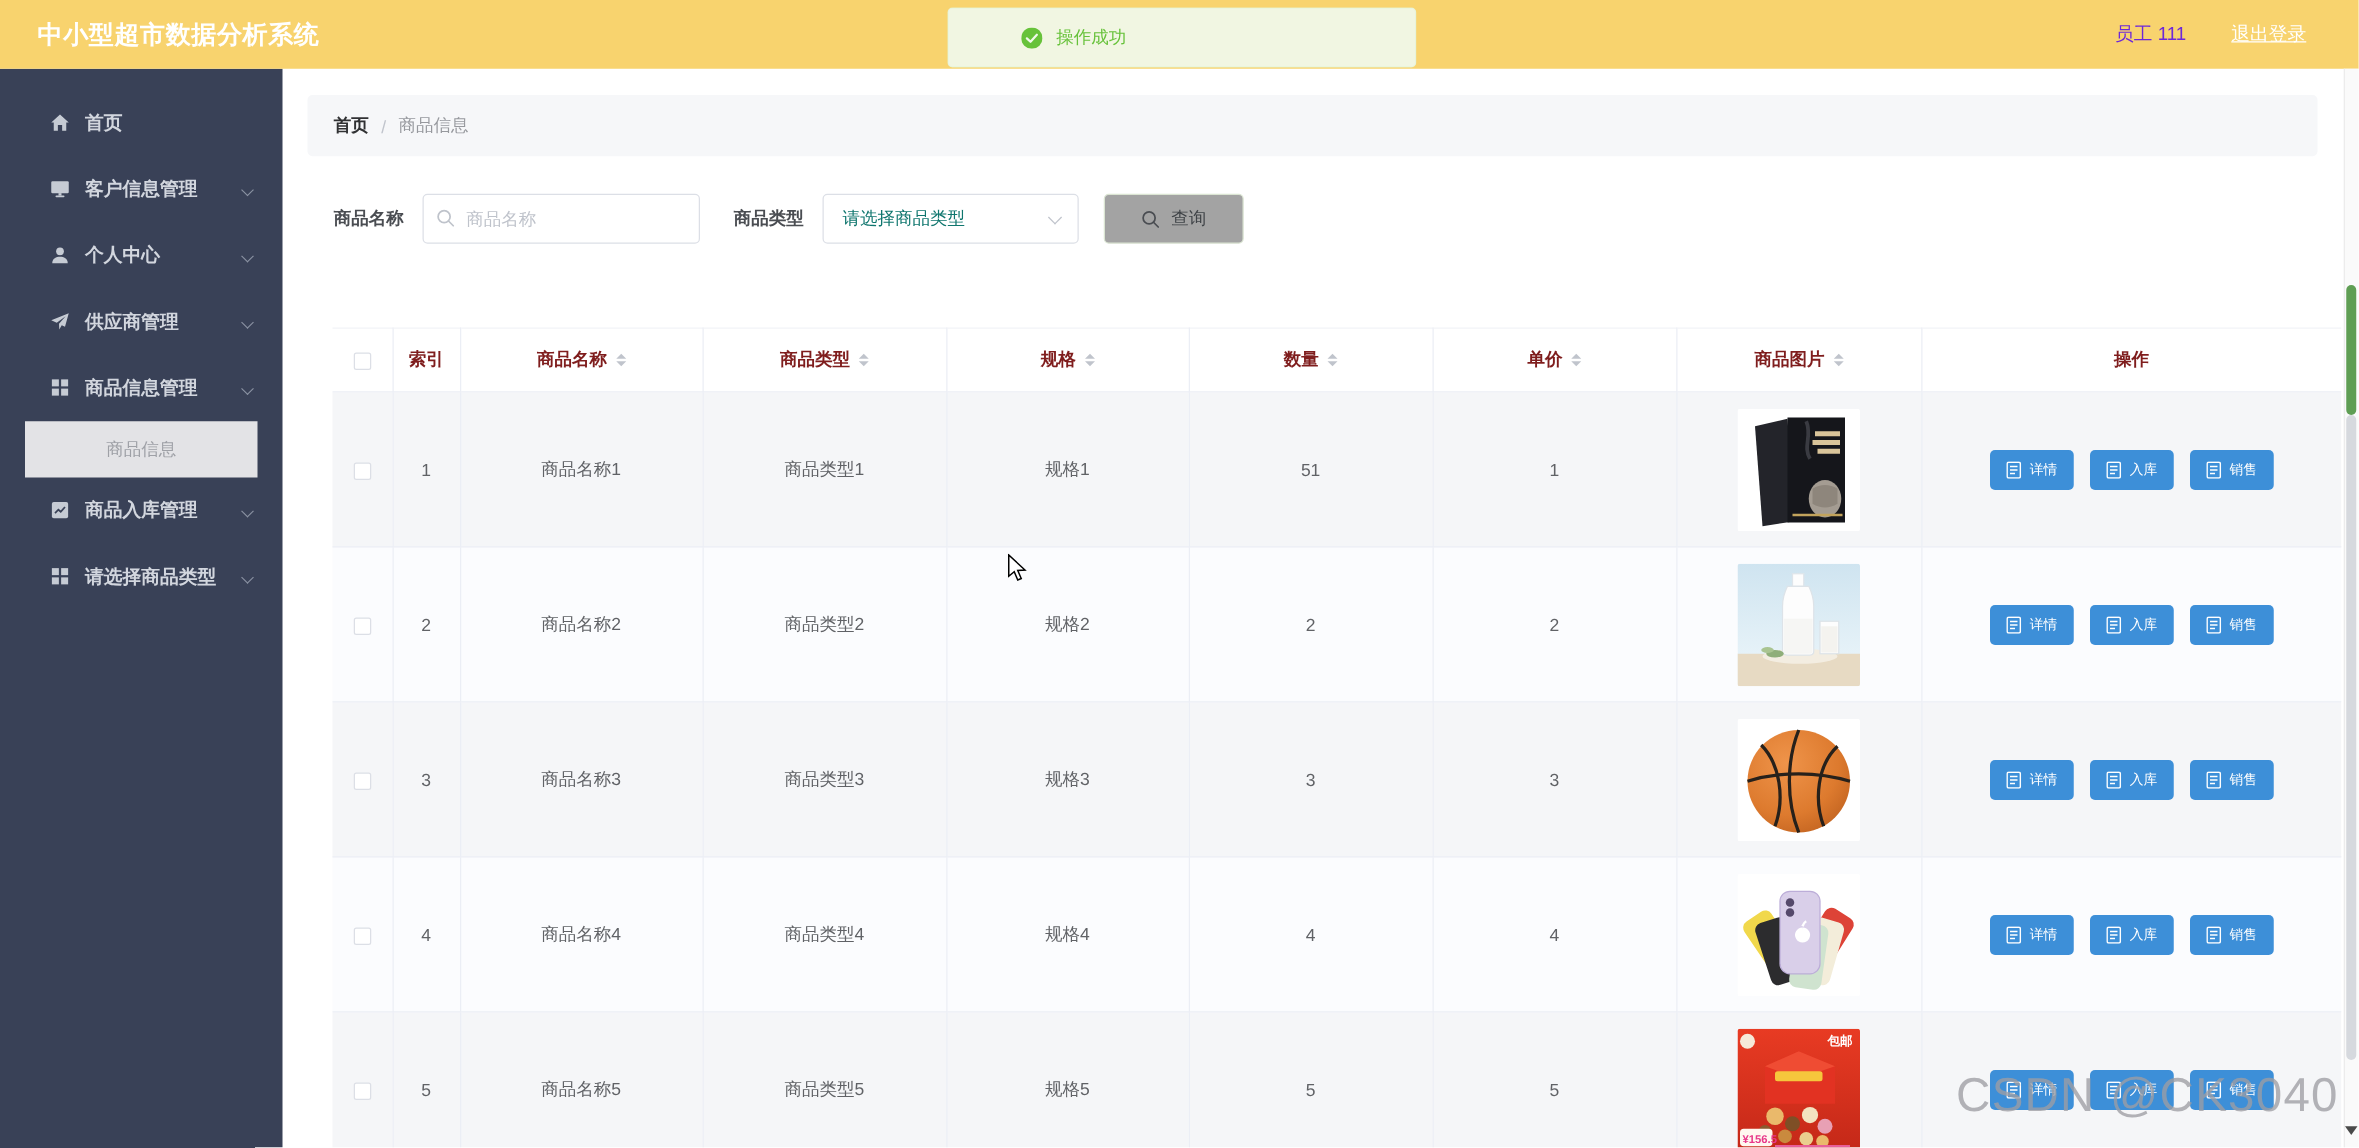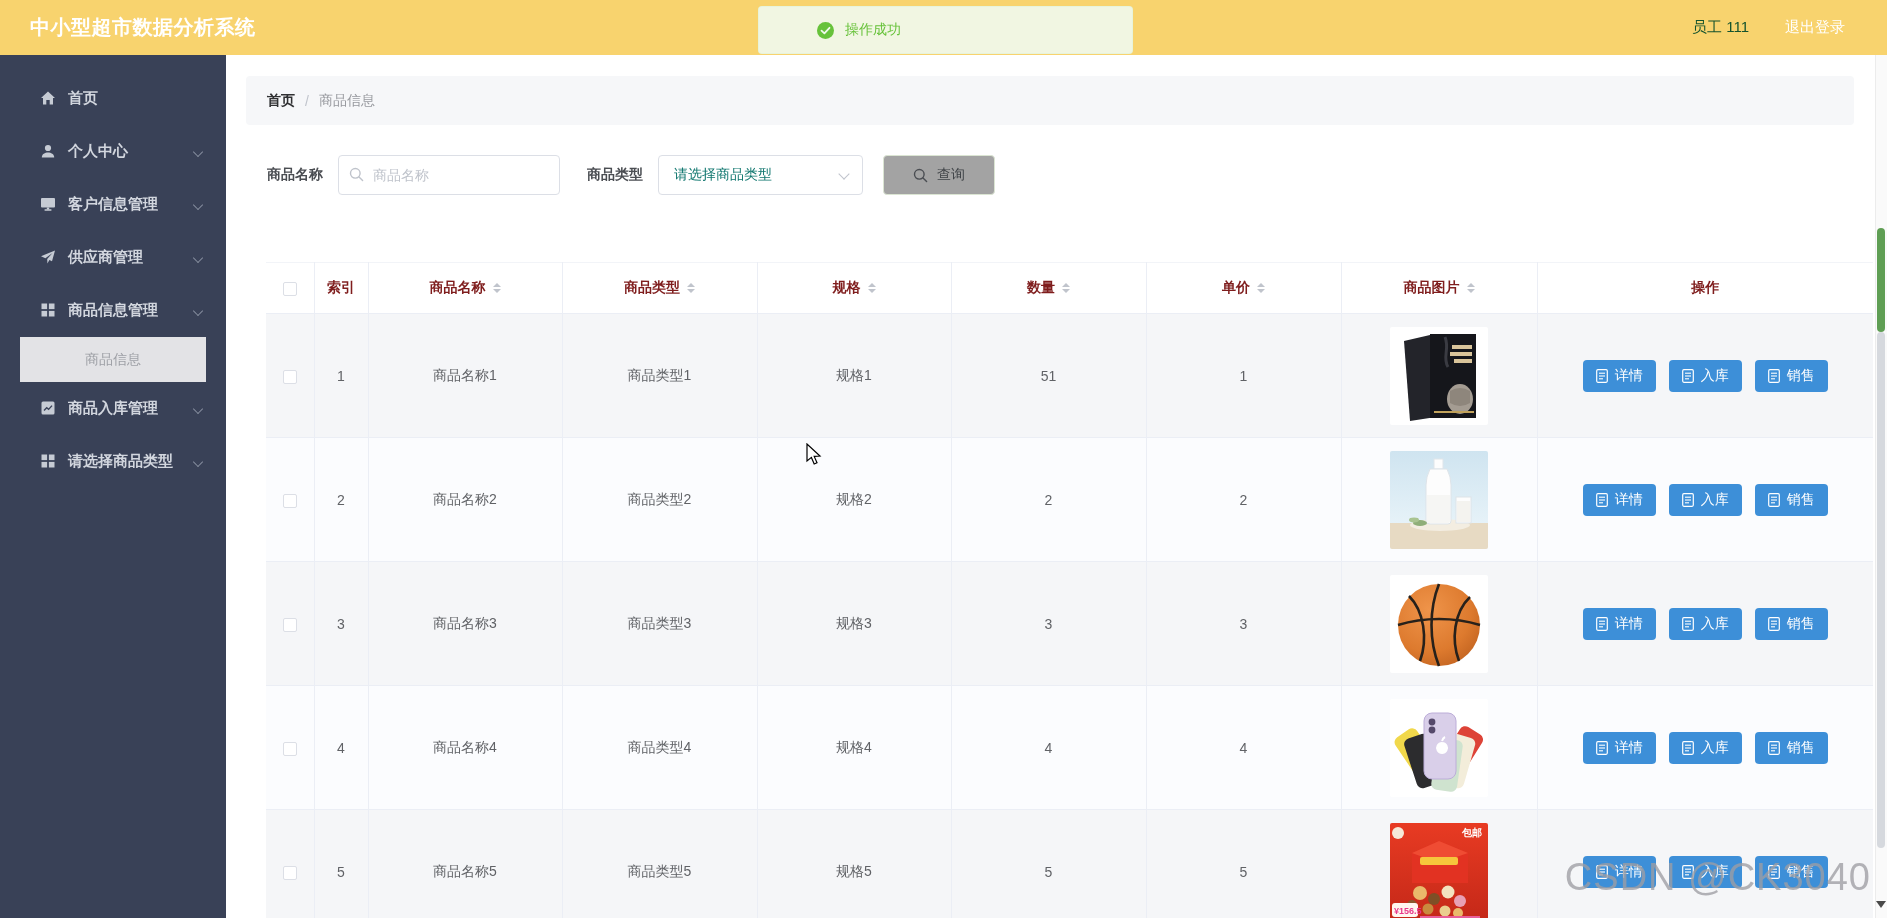--- a/index.html
+++ b/index.html
@@ -8,22 +8,22 @@
     width:1887px; height:918px; position:relative; overflow:hidden;
     background:#fff; font-family:"Liberation Sans","DejaVu Sans",sans-serif;
   }
   
   .header {
     position:absolute; top:0; left:0; width:1887px; height:55px;
     background:#f8d36e; z-index:5; display:flex; align-items:center;
   }
   .app-title { color:#ffffff; font-size:20px; font-weight:bold; margin-left:30px; letter-spacing:0.5px; }
   .header-right { position:absolute; right:42px; top:0; height:55px; display:flex; align-items:center; gap:36px; }
-  .header-user { color:#14532d; font-size:15px; }
-  .header-logout { color:#fff; font-size:15px; cursor:pointer; }
+  .header-user { color:#6d28d9; font-size:15px; }
+  .header-logout { color:#fff; font-size:15px; cursor:pointer;text-decoration:underline; }
   
   .toast {
     position:absolute; left:758px; top:6px; width:375px; height:48px;
     background:rgba(240,249,235,0.93); border:1px solid rgba(225,243,216,0.6);
     border-radius:4px; display:flex; align-items:center; z-index:20;padding-left:32px;
   }
   .toast-icon { margin-left:26px; width:17px; height:17px; flex:0 0 17px; }
   .toast-text { color:#67c23a; font-size:14px; margin-left:11px; }
   
   .sidebar {
@@ -97,21 +97,21 @@
   .checkbox {
     display:inline-block; width:14px; height:14px; background:#fff;
     border:1px solid #dcdfe6; border-radius:2px; vertical-align:middle; cursor:pointer;
   }
   .sort-wrap { display:inline-flex; flex-direction:column; vertical-align:middle; margin-left:7px; }
   .caret-up { width:0; height:0; border:4px solid transparent; border-bottom-color:#c0c4cc; margin-bottom:2px; }
   .caret-down { width:0; height:0; border:4px solid transparent; border-top-color:#c0c4cc; }
   .prod-img { width:98px; height:98px; display:block; margin:0 auto; border-radius:2px; }
   .act-btn {
     display:inline-flex; align-items:center; gap:7px; height:32px; padding:0 13px;
-    background:#3d8fd8; color:#fff; border:none; border-radius:4px; font-size:14px;
+    background:#3d8fd8; color:#fff; border:none; border-radius:4px; font-size:11px;
     margin:0 4.5px; cursor:pointer; font-family:inherit;
   }
   
   .scroll-track { position:absolute; right:0; top:55px; width:12px; height:863px; background:#fafafa; border-left:1px solid #ececec; z-index:6; }
   .scroll-thumb-green { position:absolute; right:2px; top:173px; width:8px; height:104px; background:#5f9e54; border-radius:4px; }
   .scroll-thumb-gray { position:absolute; right:2px; top:277px; width:8px; height:516px; background:#d6d9de; border-radius:4px; }
   .scroll-arrow-down { position:absolute; right:1px; bottom:5px; width:0; height:0; border:5px solid transparent; border-top:7px solid #4a4a4a; }
   
   .watermark {
     position:absolute; right:16px; top:856px; z-index:30; font-size:38px;
@@ -143,36 +143,36 @@
     <span class="s-icon">
       <svg viewBox="0 0 16 16" width="16" height="16">
           <path d="M8 1.5 L15 8 H13 V14.5 H9.7 V10 H6.3 V14.5 H3 V8 H1 Z" fill="#c6cbd4"></path>
         </svg>
     </span>
     <span>首页</span>
   </div>
   <div class="side-item">
     <span class="s-icon">
       <svg viewBox="0 0 16 16" width="16" height="16">
-          <circle cx="8" cy="5" r="3.1" fill="#c6cbd4"></circle>
-          <path d="M1.8 14.5 C1.8 10.8 5 9.4 8 9.4 C11 9.4 14.2 10.8 14.2 14.5 Z" fill="#c6cbd4"></path>
-        </svg>
-    </span>
-    <span>个人中心</span>
-    <span class="chevron"></span>
-  </div>
-  <div class="side-item">
-    <span class="s-icon">
-      <svg viewBox="0 0 16 16" width="16" height="16">
           <rect x="1" y="2" width="14" height="9.5" rx="1" fill="#c6cbd4"></rect>
           <rect x="6.8" y="11.5" width="2.4" height="2" fill="#c6cbd4"></rect>
           <rect x="4.4" y="13.3" width="7.2" height="1.4" rx="0.7" fill="#c6cbd4"></rect>
         </svg>
     </span>
     <span>客户信息管理</span>
+    <span class="chevron"></span>
+  </div>
+  <div class="side-item">
+    <span class="s-icon">
+      <svg viewBox="0 0 16 16" width="16" height="16">
+          <circle cx="8" cy="5" r="3.1" fill="#c6cbd4"></circle>
+          <path d="M1.8 14.5 C1.8 10.8 5 9.4 8 9.4 C11 9.4 14.2 10.8 14.2 14.5 Z" fill="#c6cbd4"></path>
+        </svg>
+    </span>
+    <span>个人中心</span>
     <span class="chevron"></span>
   </div>
   <div class="side-item">
     <span class="s-icon">
       <svg viewBox="0 0 16 16" width="16" height="16">
           <path d="M15 1.5 L1 7.2 L5.4 9.2 L12.5 4 L7.2 10 L7.4 14.5 L9.4 11.1 L12 12.3 Z" fill="#c6cbd4"></path>
         </svg>
     </span>
     <span>供应商管理</span>
     <span class="chevron"></span>

